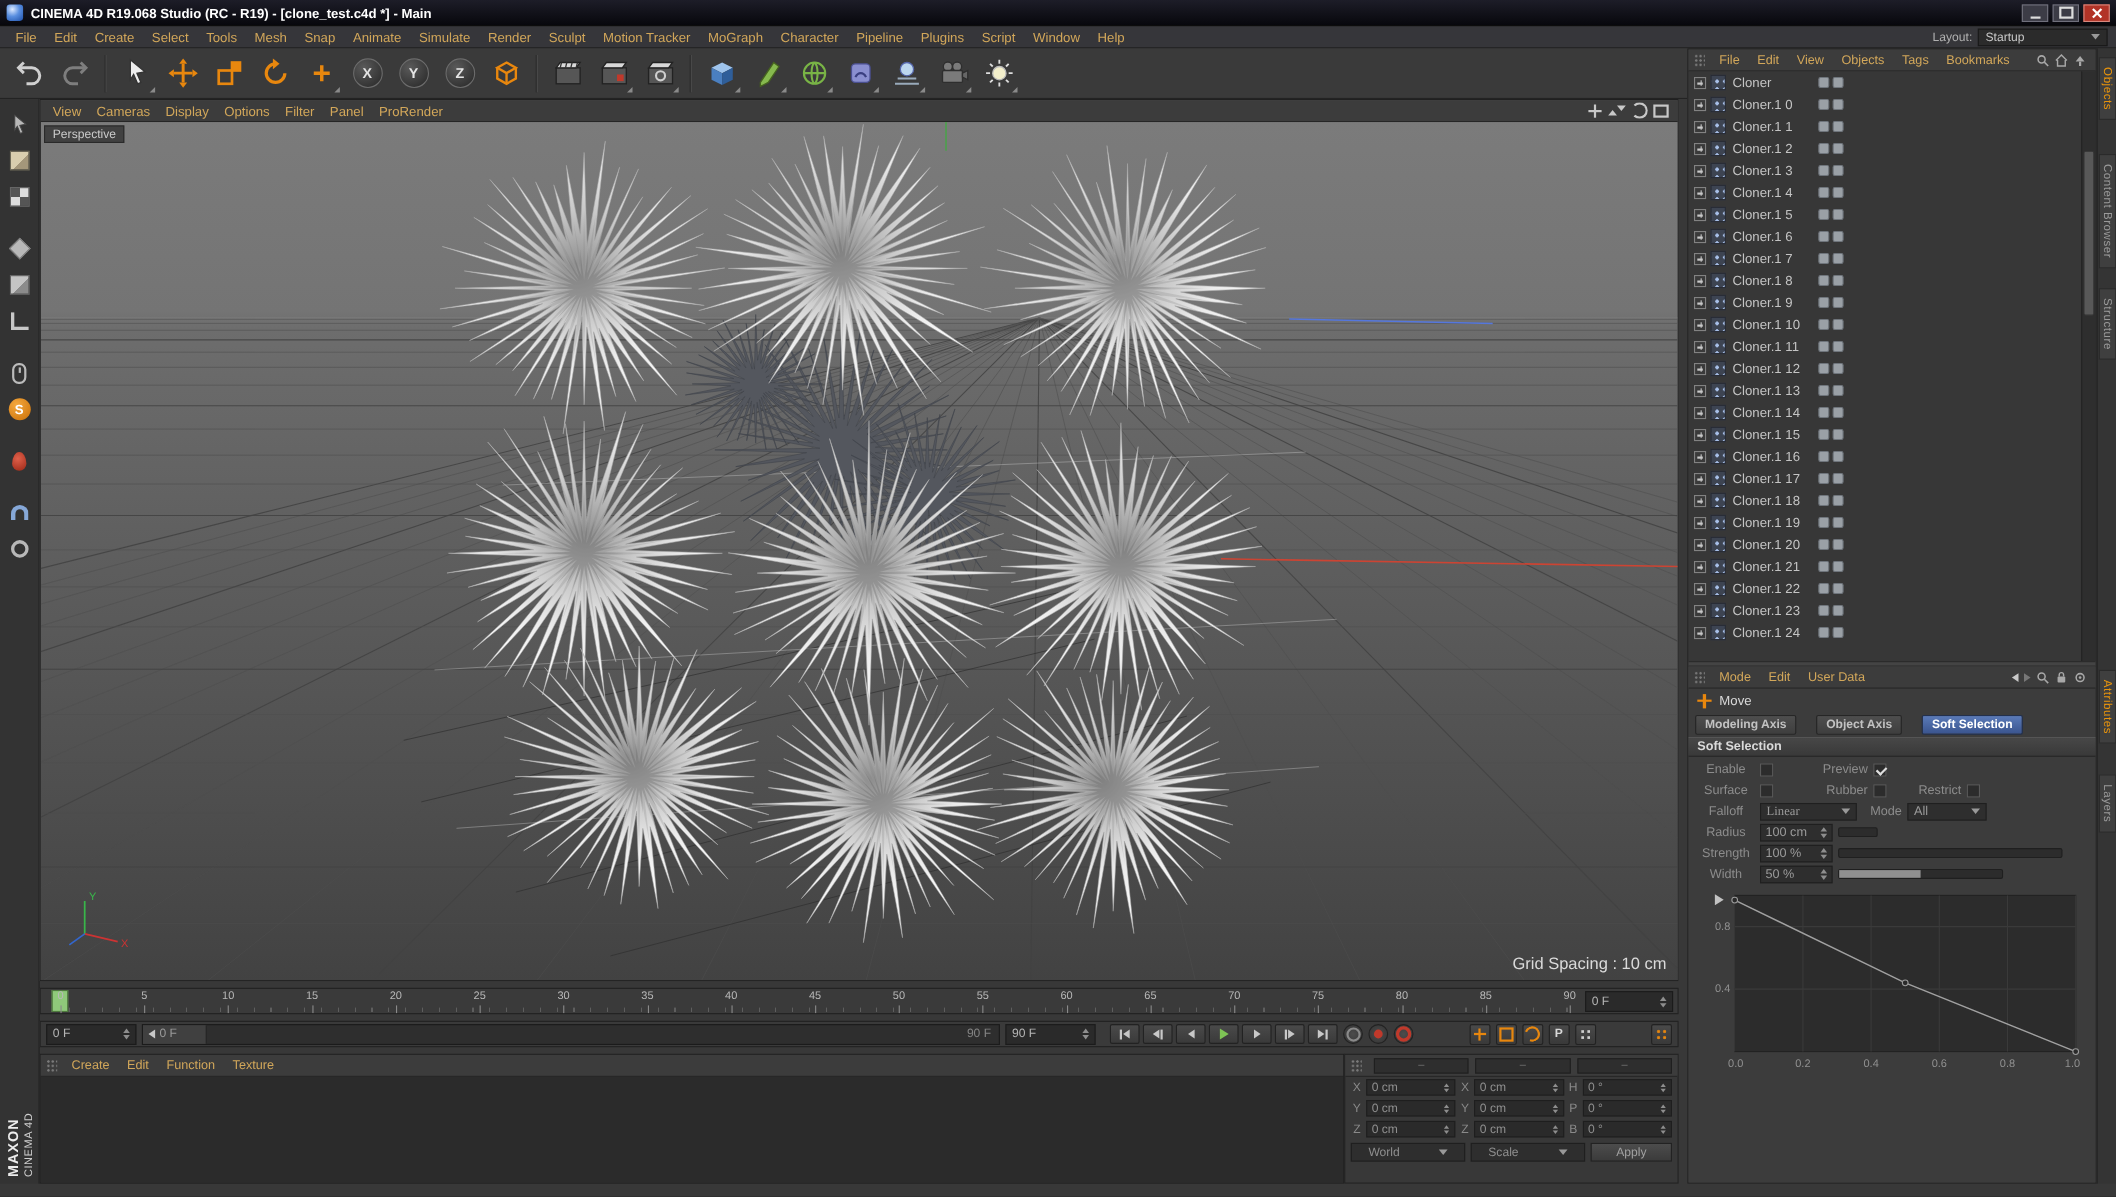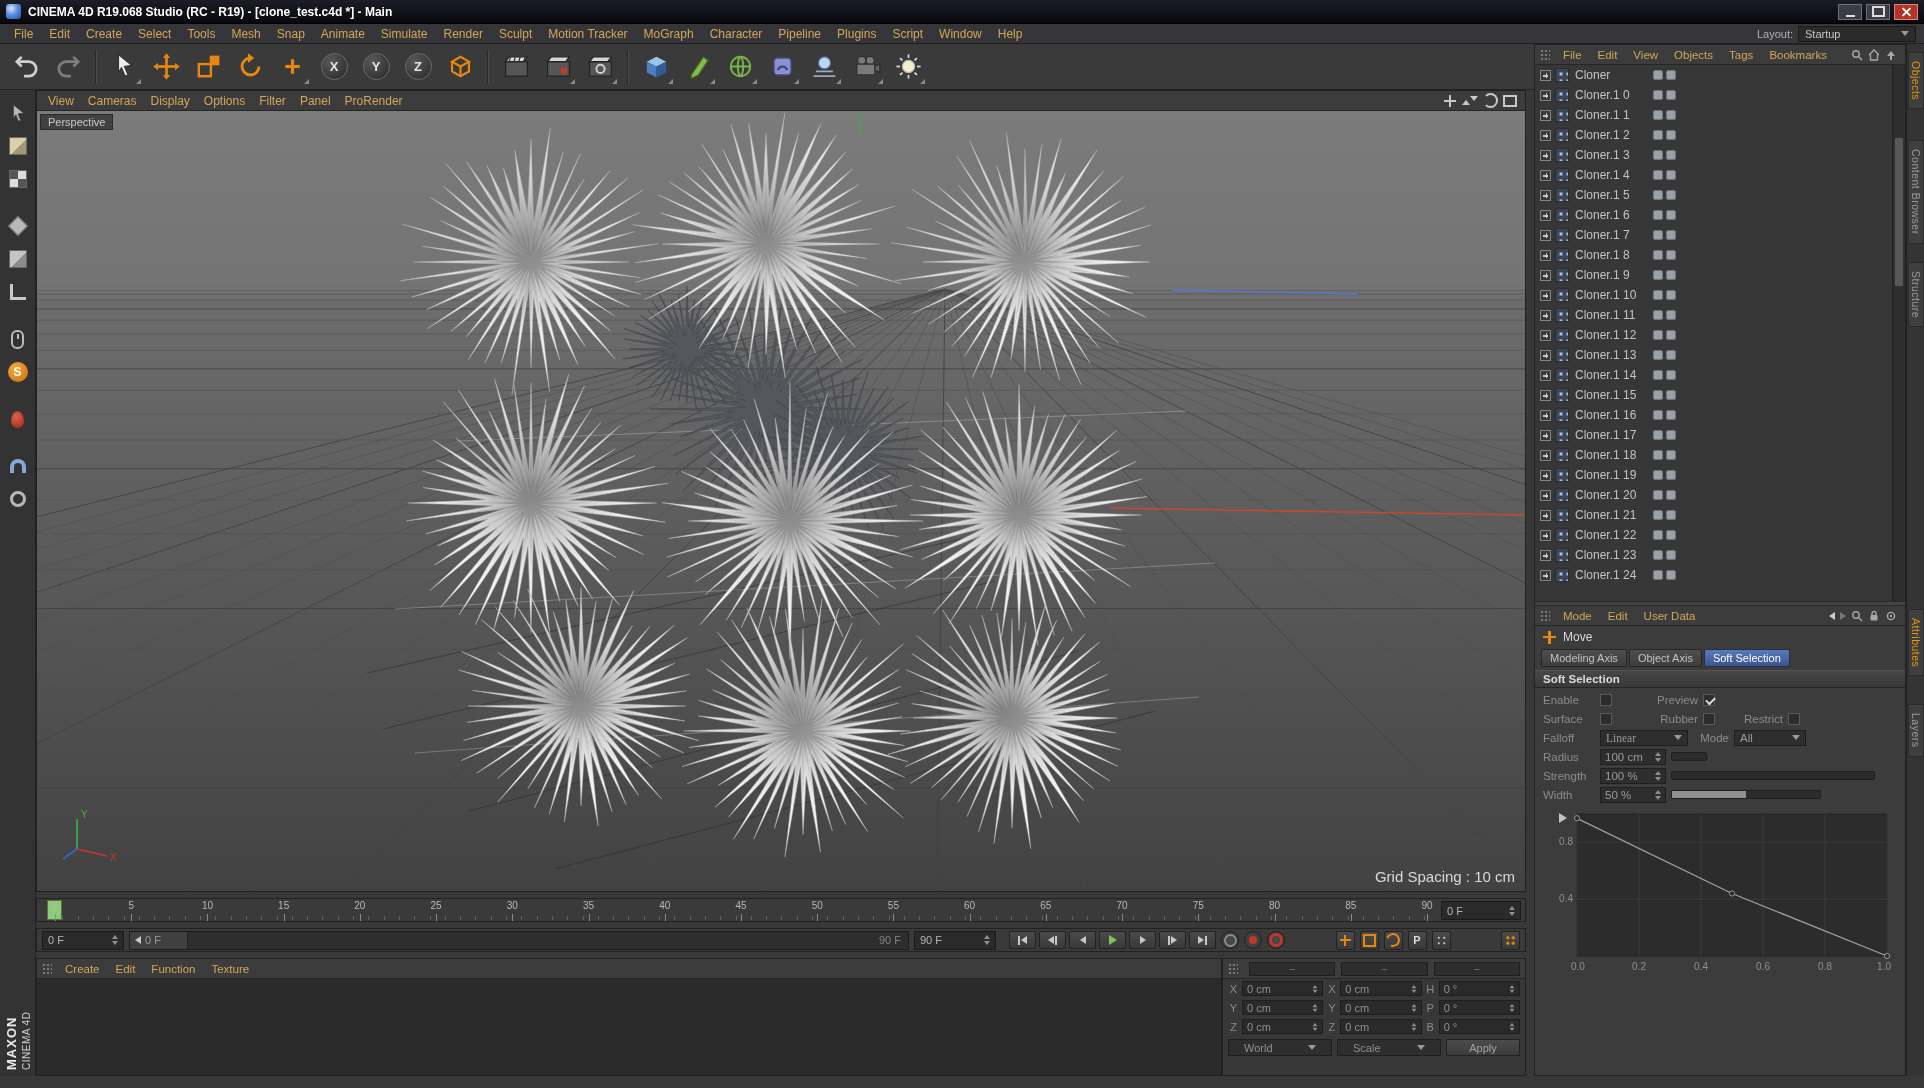--- a/index.html
+++ b/index.html
@@ -143,27 +143,27 @@
   .om-thumb { position:absolute; left:1px; right:1px; top:72px; height:150px; background:#585858; border:1px solid #333; border-radius:2px; }
   .splitter-h { position:absolute; top:556px; left:0; right:0; height:5px; background:#444; border-top:1px solid #2a2a2a; border-bottom:1px solid #2a2a2a; }
 
   
   .am { position:absolute; top:561px; left:0; right:0; bottom:0; background:#3c3c3c; font-size:11.5px; }
   .am-move { display:flex; align-items:center; gap:7px; height:22px; padding:0 8px; }
   .am-plus { width:13px; height:13px; position:relative; display:flex; align-items:center; justify-content:center; }
   .am-plus::before { content:""; position:absolute; width:13px; height:2.5px; background:#e8870e; }
   .am-plus::after { content:""; position:absolute; width:2.5px; height:13px; background:#e8870e; }
   .am-move-label { color:#d8d8d8; font-size:12px; }
-  .am-tabs { display:flex; gap:2px; padding:0 6px; height:20px; align-items:center; }
+  .am-tabs { display:flex; gap:18px; padding:0 6px; height:20px; align-items:flex-end;font-weight:bold; }
   .am-tab { padding:2px 8px; font-size:11px; color:#c2c2c2; background:linear-gradient(#4e4e4e,#3e3e3e); border:1px solid #262626; border-radius:2px; white-space:nowrap; }
   .am-tab.active { background:linear-gradient(#5a7ab8,#3a548e); color:#fff; border-color:#22304e; }
   .am-section { margin-top:2px; height:18px; background:linear-gradient(#474747,#393939); border-top:1px solid #555; border-bottom:1px solid #262626; display:flex; align-items:center; padding:0 8px; font-weight:bold; color:#dadada; }
   .am-rows { position:absolute; top:84px; left:0; right:12px; }
   .am-row { display:flex; align-items:center; height:19px; gap:5px; padding-left:8px; color:#8c8c8c; }
-  .lab { width:52px; text-align:left; flex:none; }
+  .lab { width:52px; text-align:center; flex:none; }
   .lab2 { width:50px; text-align:right; flex:none; }
   .chk { width:12px; height:12px; background:#2c2c2c; border:1px solid #5a5a5a; flex:none; }
   .chk.checked::before { content:""; display:block; width:7px; height:4px; border-left:2px solid #ddd; border-bottom:2px solid #ddd; transform:rotate(-45deg); margin:2px 0 0 2px; }
   .dd { height:16px; background:#2e2e2e; border:1px solid #1f1f1f; display:flex; align-items:center; padding:0 5px; color:#9a9a9a; }
   .val { width:66px; height:16px; background:#2e2e2e; border:1px solid #1f1f1f; display:flex; align-items:center; padding:0 4px; color:#9a9a9a; flex:none; }
   .slider { height:9px; background:#2c2c2c; border:1px solid #1f1f1f; border-radius:2px; position:relative; flex:none; }
   .slider .fill { position:absolute; left:0; top:0; bottom:0; background:#909090; }
   .am-curve { position:absolute; left:20px; top:204px; width:340px; height:176px; }
 
   

